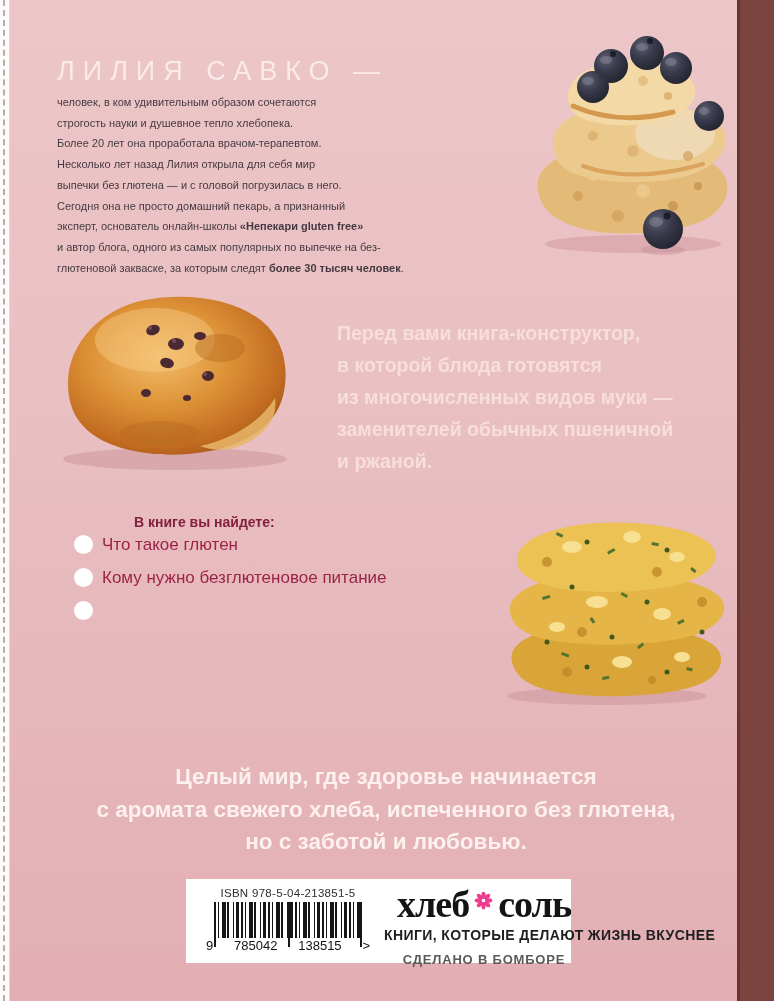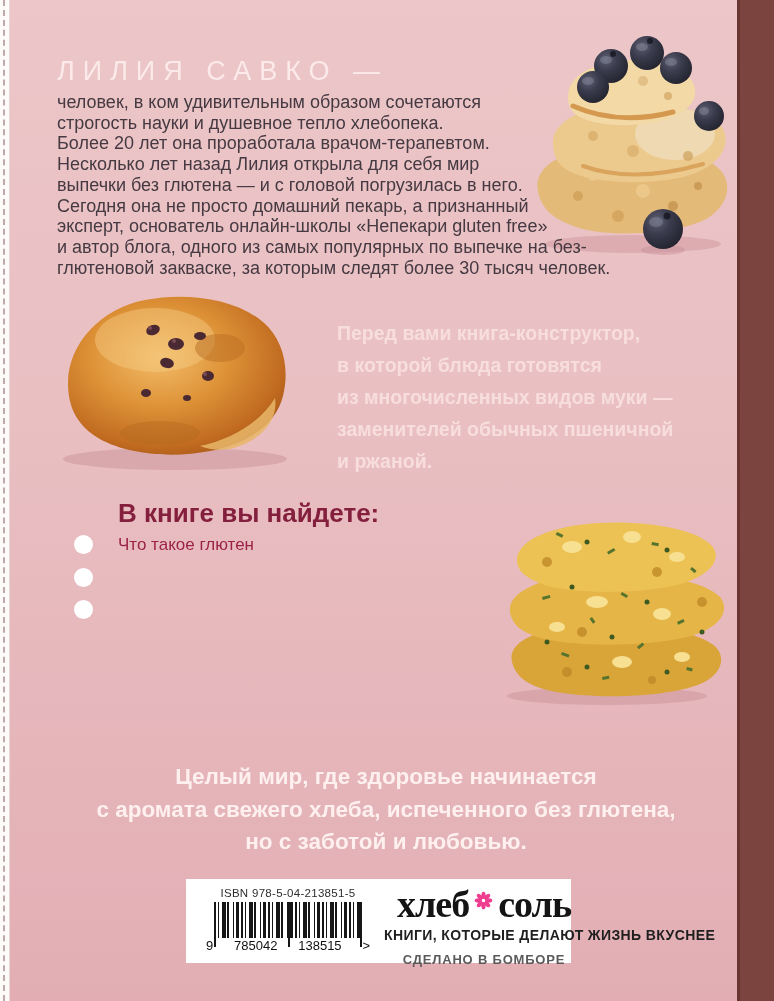--- a/index.html
+++ b/index.html
@@ -26,36 +26,36 @@
   .spine{
     position:absolute;right:0;top:0;bottom:0;width:34px;z-index:5;
     background:var(--spine-brown);border-left:3px solid #6a3531;
   }
   .author-heading{
     position:absolute;left:57px;top:56px;z-index:2;
     font-size:27px;letter-spacing:8px;font-weight:400;color:var(--heading-white);
   }
   .bio{
     position:absolute;left:57px;top:92px;width:620px;z-index:2;margin:0;
-    font-size:18px;line-height:20.7px;color:var(--body-text);white-space:pre-line;
-  }
-  .bio b{font-weight:400;}
+    font-size:11px;line-height:20.7px;color:var(--body-text);white-space:pre-line;
+  }
+  .bio b{font-weight:700;}
   .intro{
     position:absolute;left:337px;top:317px;width:390px;z-index:2;margin:0;
     font-size:19.5px;line-height:32px;font-weight:700;color:#f7dedd;white-space:pre-line;
   }
   .booklist-heading{
-    position:absolute;left:118px;top:498px;z-index:2;margin:0;
-    font-size:26px;font-weight:700;color:var(--list-heading-red);
+    position:absolute;left:118px;top:498px;z-index:2;margin:16px;
+    font-size:14px;font-weight:700;color:var(--list-heading-red);
   }
   .booklist{
     position:absolute;left:74px;top:534px;width:480px;z-index:2;
     list-style:none;margin:0;padding:0;
   }
-  .booklist li{display:flex;gap:25px;margin-bottom:12px;}
+  .booklist li{display:flex;gap:9px;margin-bottom:12px;}
   .bullet{width:19px;height:19px;border-radius:50%;background:#ffffff;flex:none;margin-top:1px;}
   .item-text{font-size:17px;line-height:21px;color:var(--list-red);white-space:pre-line;}
   .quote{
     position:absolute;left:10px;top:761px;width:752px;z-index:2;margin:0;
     text-align:center;font-size:22.5px;line-height:32.5px;font-weight:700;
     color:var(--quote-white);white-space:pre-line;
   }
   
   .photo{position:absolute;z-index:1;}
   .photo-cookies{left:523px;top:26px;}
@@ -245,20 +245,21 @@
 
   <p class="booklist-heading">В книге вы найдете:</p>
 
   <ul class="booklist">
     <li>
         <span class="bullet"></span>
         <span class="item-text">Что такое глютен</span>
       </li>
     <li>
         <span class="bullet"></span>
+        <span class="item-text">Кому нужно безглютеновое питание</span>
       </li>
     <li>
         <span class="bullet"></span>
       </li>
   </ul>
 
   <p class="quote">Целый мир, где здоровье начинается
 с аромата свежего хлеба, испеченного без глютена,
 но с заботой и любовью.</p>
 

